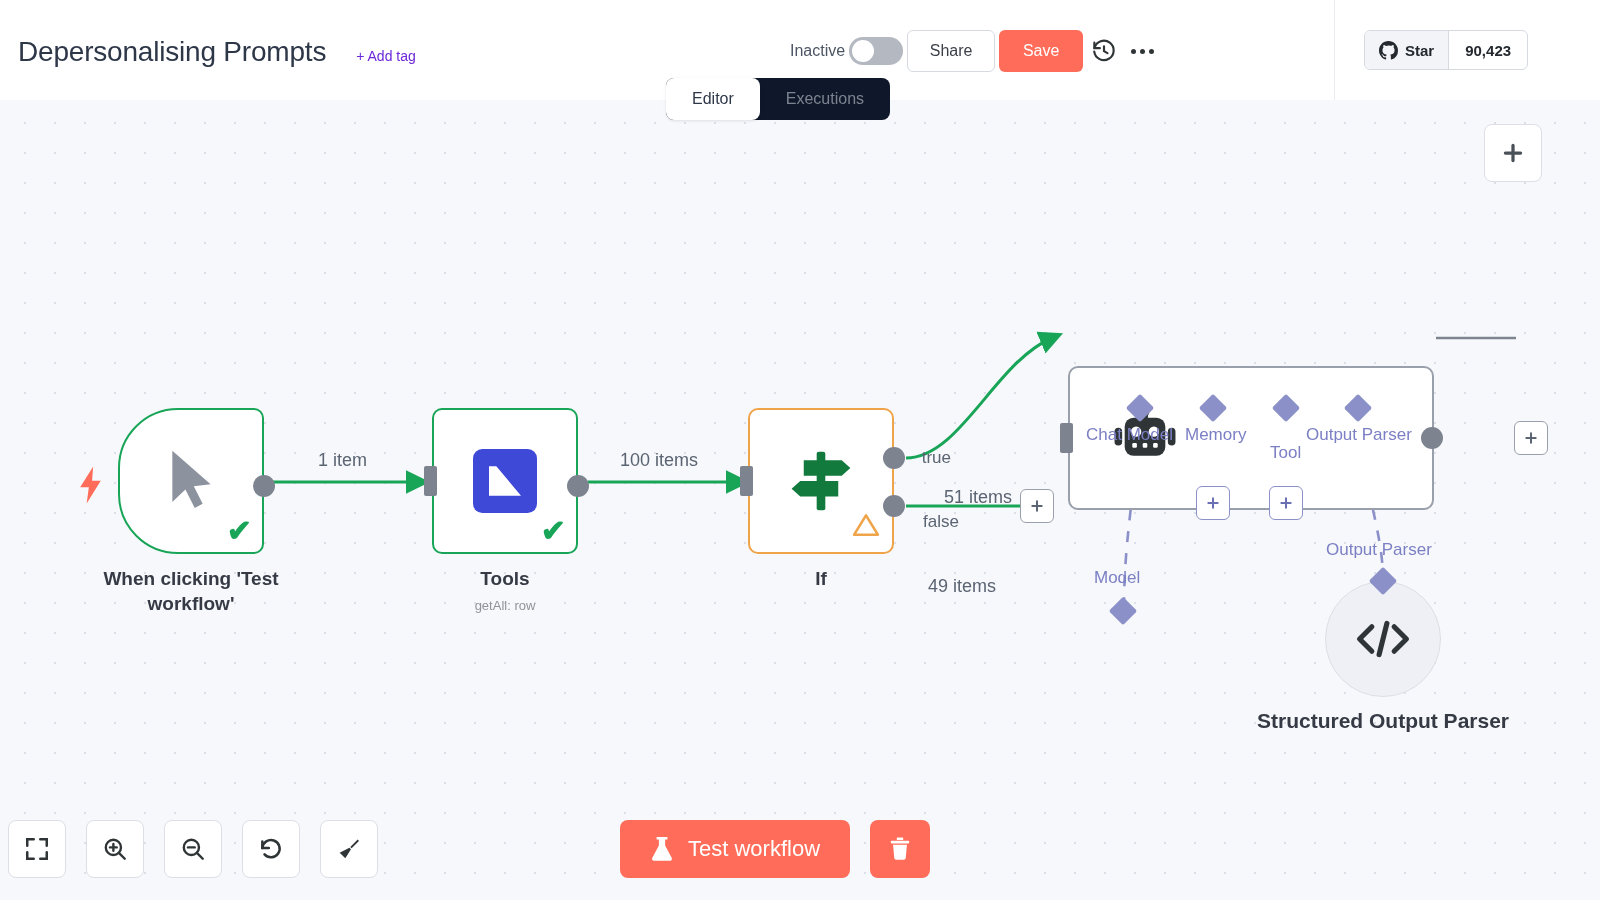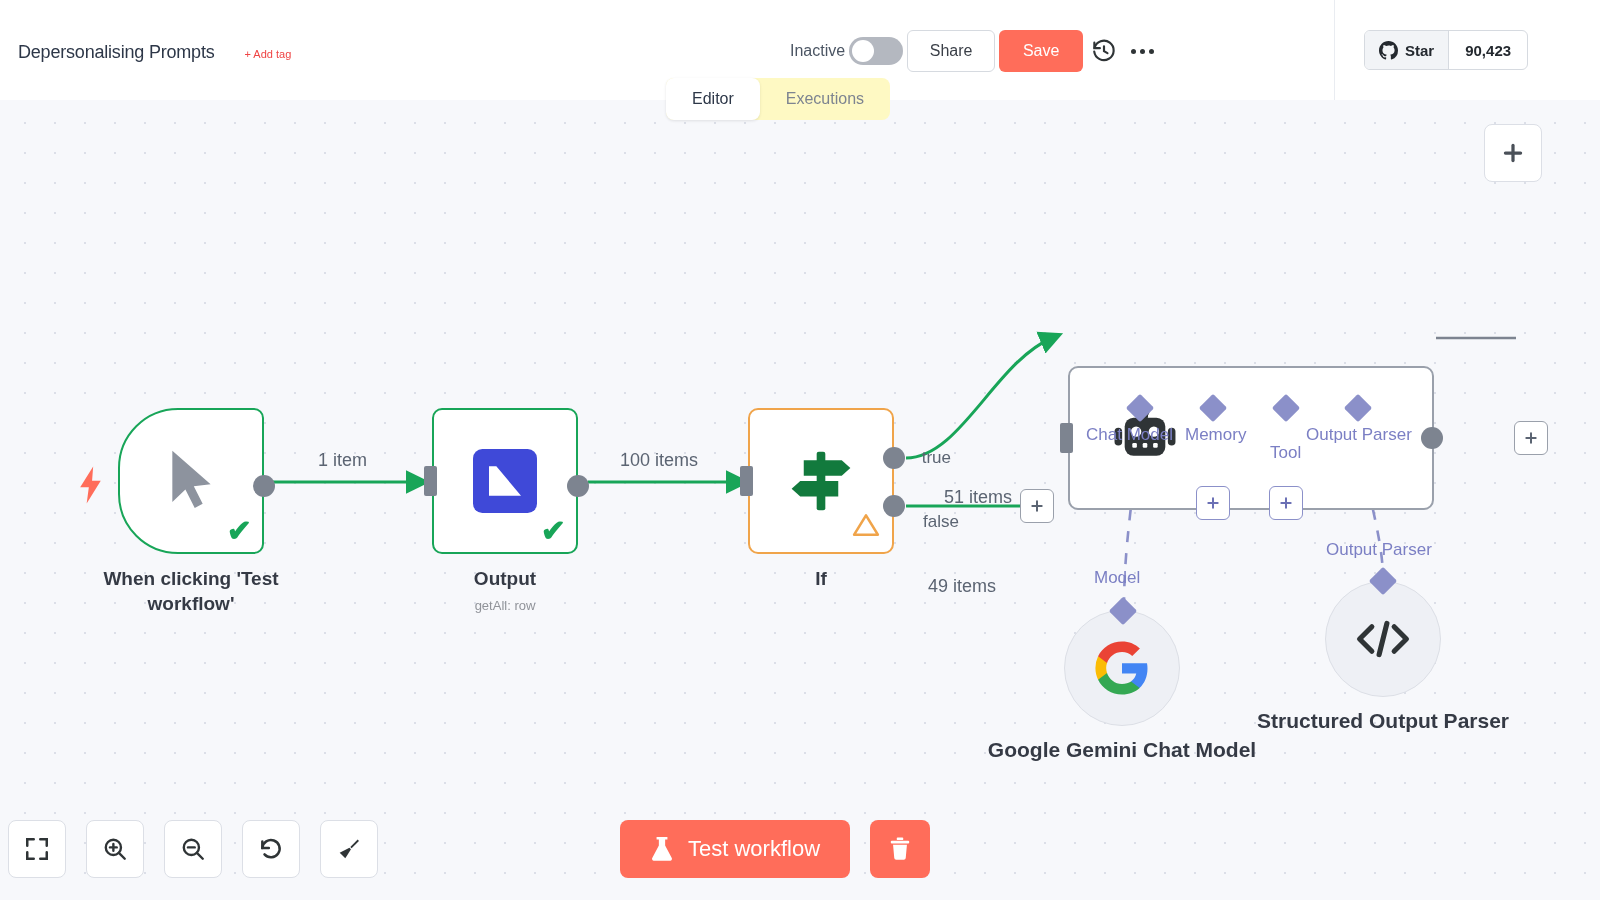--- a/index.html
+++ b/index.html
@@ -12,22 +12,22 @@
 
   
   .header {
     position: absolute; top: 0; left: 0; width: 1600px; height: 100px;
     background: #ffffff; z-index: 40;
   }
   .header-left {
     position: absolute; left: 18px; top: 32px;
     display: flex; align-items: baseline; gap: 30px;
   }
-  .wf-title { font-size: 18px; color: #2d3748; letter-spacing: -0.2px; }
-  .add-tag { font-size: 11px; color: #ef4444; cursor: pointer; margin-top: 16px; }
+  .wf-title { font-size: 28px; color: #2d3748; letter-spacing: -0.2px; }
+  .add-tag { font-size: 14px; color: #6d28d9; cursor: pointer; margin-top: 16px; }
 
   .header-actions {
     position: absolute; left: 790px; top: 30px;
     display: flex; align-items: center; gap: 4px; height: 42px;
   }
   .inactive-label { font-size: 16px; color: #4b5563; }
   .toggle {
     width: 54px; height: 28px; border-radius: 14px; background: #b4b8c0;
     position: relative; cursor: pointer;
   }
@@ -67,21 +67,21 @@
   }
   .star-count {
     display: flex; align-items: center; padding: 0 16px;
     font-size: 15px; font-weight: bold; color: #24292f;
     border-left: 1px solid #d6dae0;
   }
 
   
   .tabs {
     position: absolute; left: 666px; top: 78px; z-index: 45;
-    display: flex; background: #fef9c3; border-radius: 8px; padding: 0;
+    display: flex; background: #0f172a; border-radius: 8px; padding: 0;
   }
   .tab {
     padding: 0 26px; height: 42px; display: flex; align-items: center;
     font-size: 16px; color: #7d8490; cursor: pointer;
   }
   .tab.active {
     background: #fff; color: #2d3748; border-radius: 8px;
     box-shadow: 0 1px 3px rgba(0,0,0,.10);
   }
 
@@ -310,21 +310,21 @@
 
     <div class="node" style="left:432px; top:308px;">
       <div class="node-box">
         <div class="port-in"></div>
         <svg width="64" height="64" viewBox="0 0 48 48">
           <rect x="0" y="0" width="48" height="48" rx="7" fill="#3f49d8"></rect>
           <path d="M12 35 L12 13 L17.5 13 L17.5 28 L17.5 13 L36 35 L30.5 35 L30.5 20 L30.5 35 Z" fill="#fff"></path>
         </svg>
         <span class="check">✔</span>
       </div>
-      <div class="node-caption">Output</div>
+      <div class="node-caption">Tools</div>
       <div class="node-subcaption" style="top:190px;">getAll: row</div>
       <div class="port-out" style="right:-11px; top:67px;"></div>
     </div>
     <div class="wire-label" style="left:620px; top:350px;">100 items</div>
 
     <div class="node" style="left:748px; top:308px;">
       <div class="node-box warn">
         <div class="port-in"></div>
         <svg width="76" height="76" viewBox="0 0 44 44" fill="#127a3d">
           <rect x="19.5" y="5" width="5" height="34" rx="1.2"></rect>
@@ -393,31 +393,20 @@
     </div>
     <div class="plus-stub lav" style="left:1269px; top:386px;">
       <svg width="16" height="16" viewBox="0 0 24 24" stroke="#6b70b5" stroke-width="3" stroke-linecap="round">
         <line x1="12" y1="5" x2="12" y2="19"></line>
           <line x1="5" y1="12" x2="19" y2="12"></line>
       </svg>
     </div>
 
     <div class="sub-label" style="left:1094px; top:468px;">Model</div>
     <div class="diamond" style="left:1113px; top:501px;"></div>
-    <div class="sub-node" style="left:1064px; top:510px;">
-      <div class="sub-circle">
-        <svg width="58" height="58" viewBox="0 0 48 48">
-          <path fill="#4285F4" d="M45.1 24.5c0-1.6-.1-3.1-.4-4.5H24v8.5h11.8c-.5 2.7-2.1 5-4.4 6.6v5.5h7.1c4.2-3.8 6.6-9.5 6.6-16.1z"></path>
-          <path fill="#34A853" d="M24 46c6 0 11-2 14.6-5.4l-7.1-5.5c-2 1.3-4.5 2.1-7.5 2.1-5.8 0-10.7-3.9-12.4-9.1H4.2v5.7C7.8 41.1 15.3 46 24 46z"></path>
-          <path fill="#FBBC05" d="M11.6 28.1c-.4-1.3-.7-2.7-.7-4.1s.2-2.8.7-4.1v-5.7H4.2A22 22 0 0 0 2 24c0 3.6.9 6.9 2.2 9.8l7.4-5.7z"></path>
-          <path fill="#EA4335" d="M24 10.8c3.3 0 6.2 1.1 8.5 3.3l6.3-6.3C35 4.2 30 2 24 2 15.3 2 7.8 6.9 4.2 14.2l7.4 5.7c1.7-5.2 6.6-9.1 12.4-9.1z"></path>
-        </svg>
-      </div>
-      <div class="sub-caption">Google Gemini Chat Model</div>
-    </div>
 
     <div class="sub-label" style="left:1326px; top:440px;">Output Parser</div>
     <div class="diamond" style="left:1373px; top:471px;"></div>
     <div class="sub-node" style="left:1325px; top:481px;">
       <div class="sub-circle">
         <svg width="58" height="46" viewBox="0 0 52 40" fill="none" stroke="#2f3436" stroke-width="4.6" stroke-linecap="round" stroke-linejoin="round">
           <polyline points="16,9 5,20 16,31"></polyline>
           <polyline points="36,9 47,20 36,31"></polyline>
           <line x1="29.5" y1="6" x2="22.5" y2="34"></line>
         </svg>

